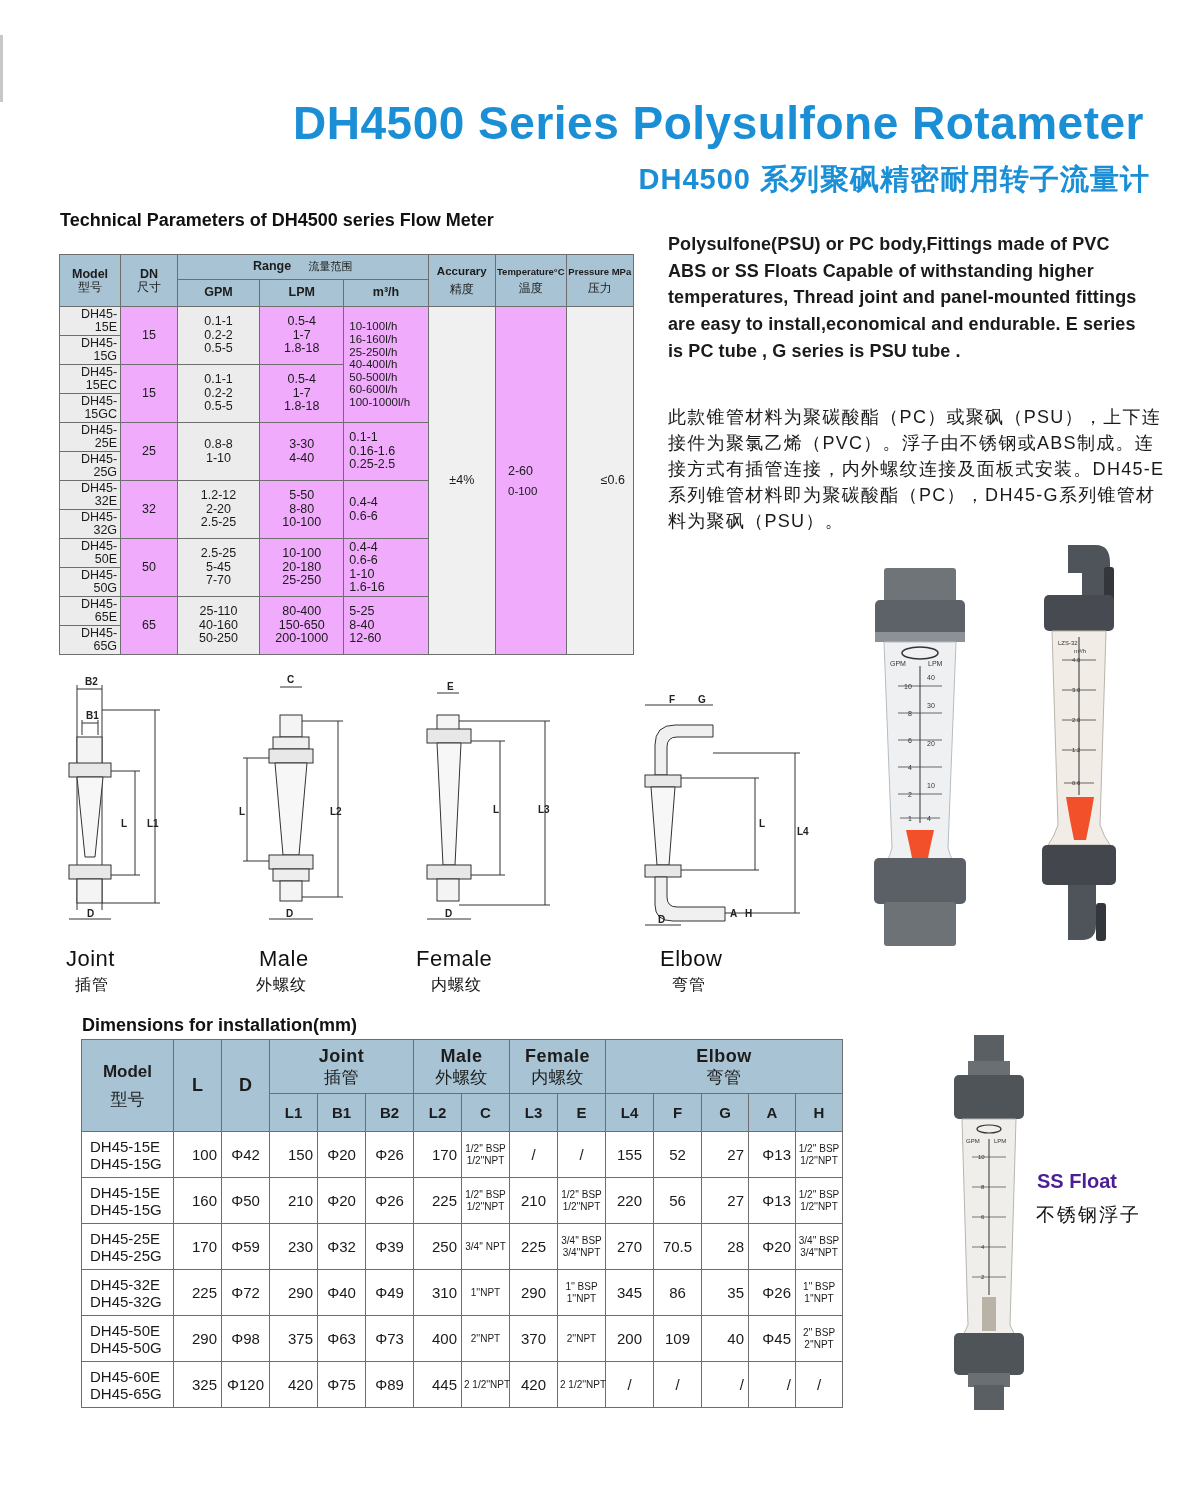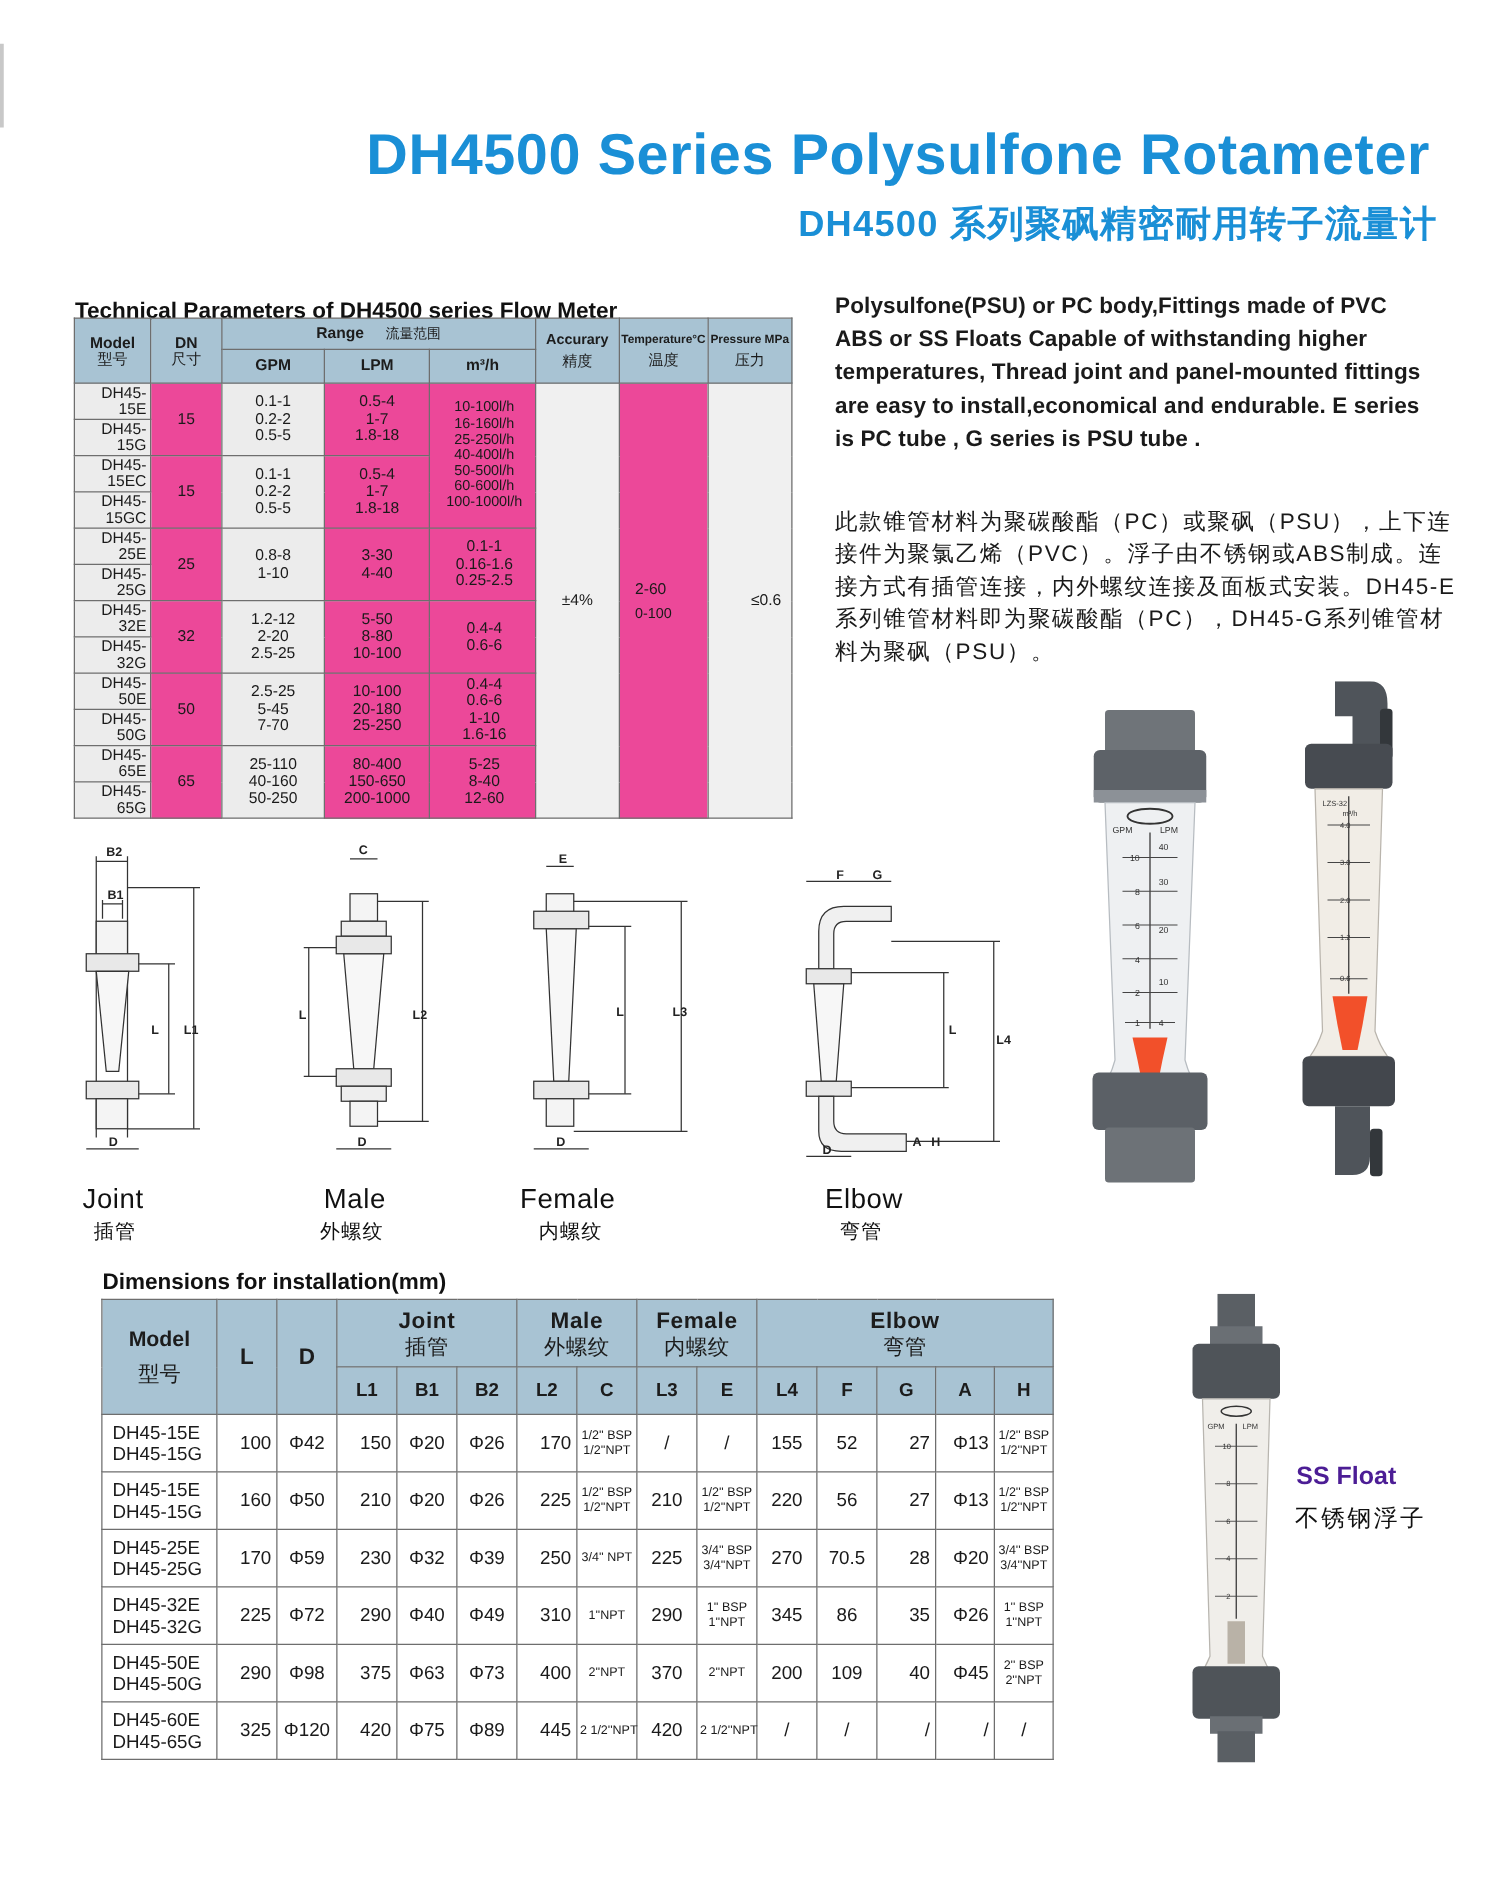--- a/index.html
+++ b/index.html
@@ -14,24 +14,24 @@
   .section-title { position: absolute; font-size: 18px; font-weight: bold; color: #111; white-space: nowrap; }
 
   table { border-collapse: collapse; position: absolute; table-layout: fixed; }
   td, th { border: 1px solid #6e6e6e; text-align: center; vertical-align: middle; }
 
   
   #tech { left: 59px; top: 254px; width: 575px; font-size: 12.5px; }
   #tech th { background: #a8c3d3; font-weight: bold; color: #1c1c1c; line-height: 1.05; }
   #tech th.sm { font-size: 9.5px; font-weight: bold; margin-top: 16px; }
   #tech th .cn { font-weight: normal; font-size: 12px; display: block; }
-  #tech td { line-height: 13.5px; background: #ec4899; padding: 0 2px; }
+  #tech td { line-height: 13.5px; background: #f0abfc; padding: 0 2px; }
   #tech td.model { background: #ececec; text-align: right; padding-right: 3px; font-size: 12.5px; height: 29px; }
   #tech td.gray { background: #ececec; }
-  #tech td.ml { text-align: center; padding-left: 5px; }
+  #tech td.ml { text-align: left; padding-left: 5px; }
   #tech td.tall { background: #f0f0f0; }
 
   .desc { position: absolute; left: 668px; top: 231px; width: 480px; font-size: 18px; line-height: 26.7px; color: #1a1a1a; letter-spacing: 0.1px; font-weight: bold; }
   .desc-cn { position: absolute; left: 668px; top: 404px; width: 500px; font-size: 18px; line-height: 26px; color: #1a1a1a; letter-spacing: 1.3px; }
 
   .diagram { position: absolute; }
   .diag-label { position: absolute; font-size: 22px; color: #111; white-space: nowrap; letter-spacing: 0.5px; }
   .diag-sub { position: absolute; font-size: 16px; color: #111; white-space: nowrap; letter-spacing: 1px; }
 
   
@@ -50,21 +50,21 @@
   .ss-sub { position: absolute; left: 1036px; top: 1202px; font-size: 19px; color: #111; letter-spacing: 2px; }
 </style>
 </head>
 <body>
 
 <div class="edge-mark"></div>
 
 <div class="title-en">DH4500  Series Polysulfone Rotameter</div>
 <div class="title-cn">DH4500 系列聚砜精密耐用转子流量计</div>
 
-<div class="section-title" style="left:60px; top:238px;text-decoration:underline;">Technical Parameters of DH4500 series  Flow Meter</div>
+<div class="section-title" style="left:60px; top:210px;">Technical Parameters of DH4500 series  Flow Meter</div>
 
 <table id="tech">
   <colgroup>
     <col style="width:58px">
       <col style="width:54px">
       <col style="width:78px">
       <col style="width:80px">
       <col style="width:80px">
       <col style="width:64px">
       <col style="width:67px">

